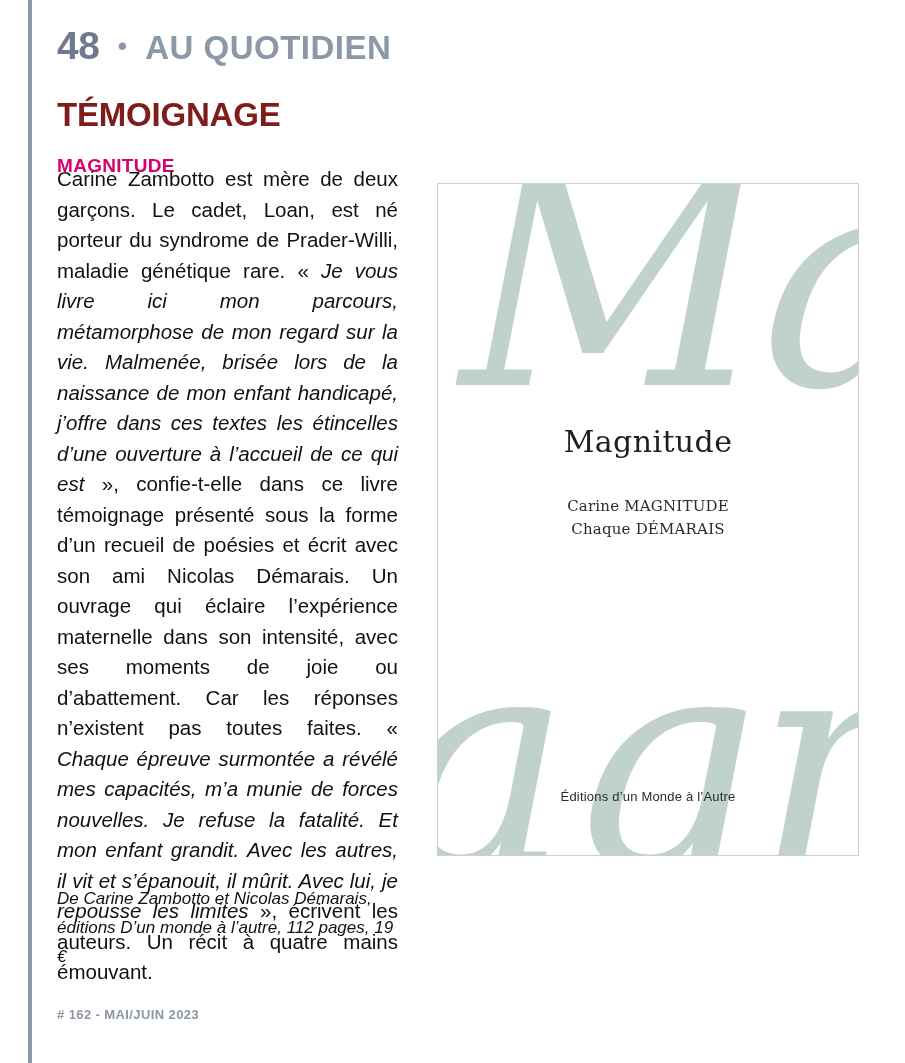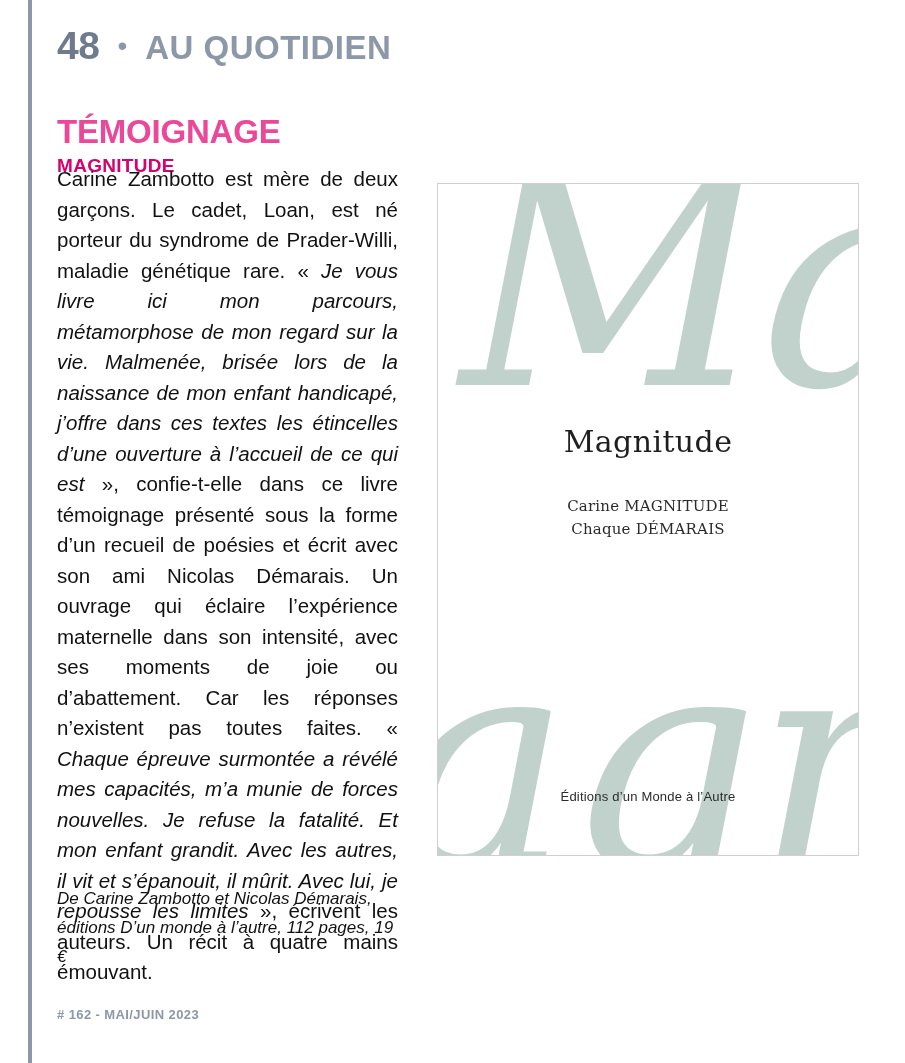--- a/index.html
+++ b/index.html
@@ -60,25 +60,25 @@
     font-size: 33px;
     font-weight: bold;
     letter-spacing: 0.5px;
     color: #8c97a8;
   }
 
   
   .article-title {
     position: absolute;
     left: 0;
-    top: 113px;
+    top: 96px;
     font-size: 33px;
     font-weight: bold;
     letter-spacing: -0.2px;
-    color: #ec4899;
+    color: #7f1d1d;
   }
   .article-subtitle {
     position: absolute;
     left: 0;
     top: 155px;
     font-size: 19px;
     font-weight: bold;
     letter-spacing: 0.3px;
     color: #d6006e;
   }

